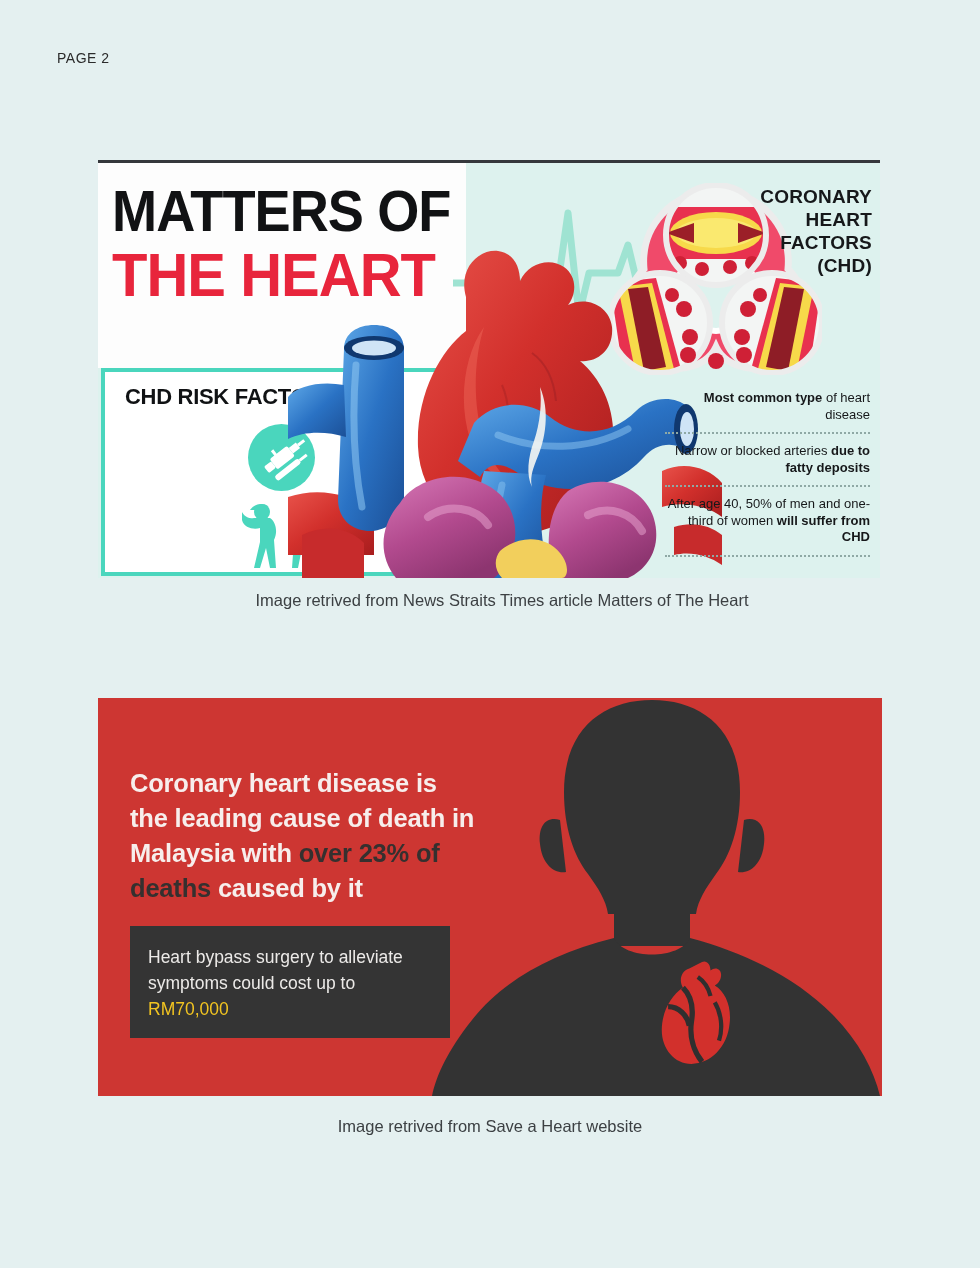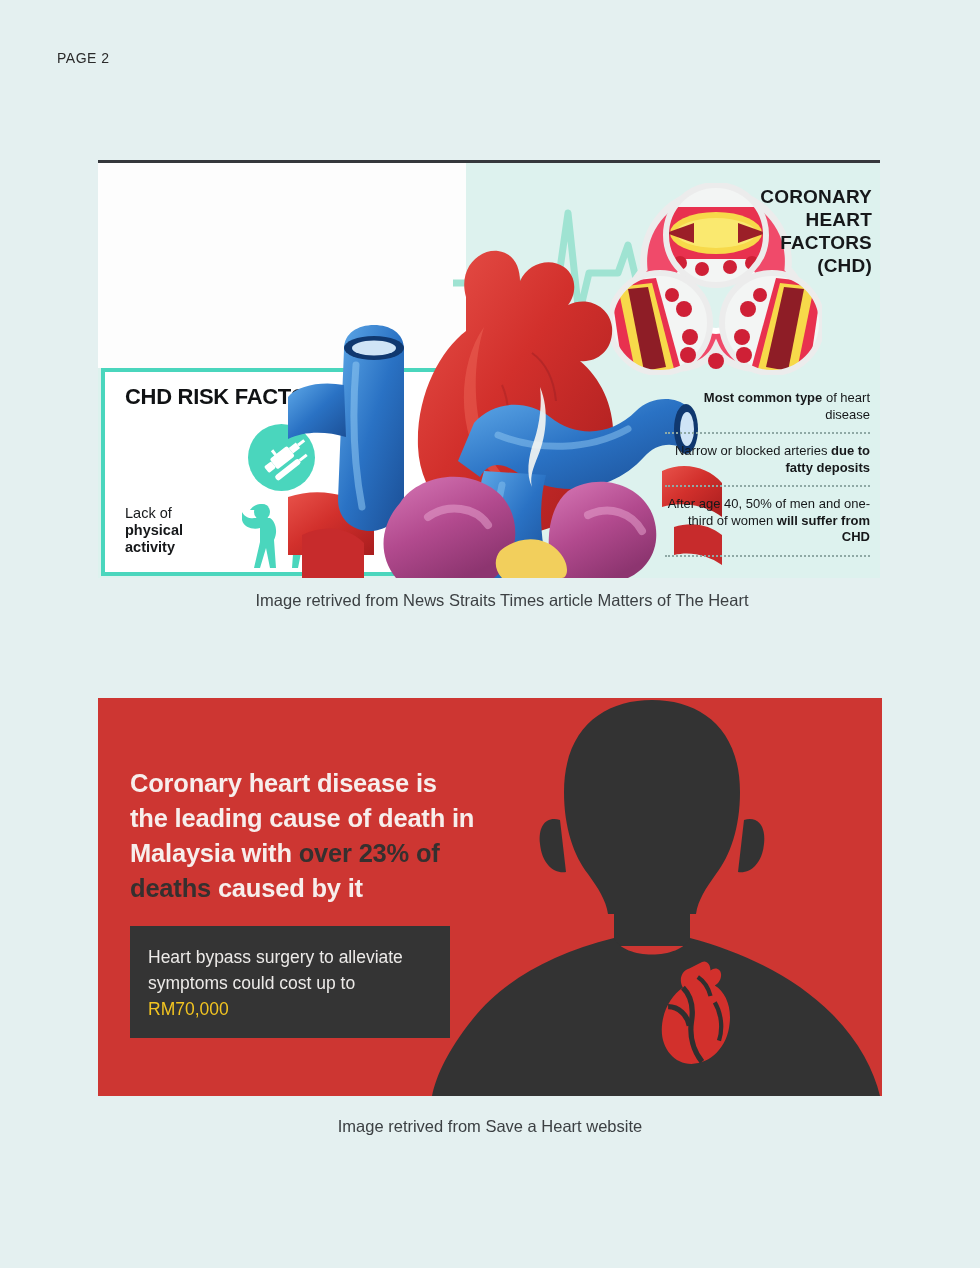--- a/index.html
+++ b/index.html
@@ -328,20 +328,24 @@
       </svg>
     </div>
 
     <div class="chd-heading">
       <div>CORONARY</div>
       <div>HEART</div>
       <div>FACTORS</div>
       <div>(CHD)</div>
     </div>
 
+    <div class="fig1-title">
+      <div class="fig1-title-line1">MATTERS OF</div>
+      <div class="fig1-title-line2">THE HEART</div>
+    </div>
 
     <div class="risk-panel">
       <div class="risk-title">CHD RISK FACTORS</div>
 
 
       <div class="risk-icon-1">
         <svg width="67" height="67" viewBox="0 0 67 67">
           <circle cx="33.5" cy="33.5" r="33.5" fill="#4ad6bd"></circle>
           <g transform="rotate(-38 33.5 33.5)">
             <rect x="14" y="30" width="9" height="8" rx="1.5" fill="#ffffff"></rect>
@@ -350,25 +354,20 @@
             <rect x="54" y="32.5" width="8" height="3" fill="#ffffff"></rect>
             <rect x="29" y="22" width="3" height="7" fill="#ffffff"></rect>
           </g>
           <g transform="rotate(-38 33.5 33.5)">
             <rect x="16" y="44" width="30" height="6" rx="2.5" fill="#ffffff"></rect>
             <rect x="46" y="45.5" width="9" height="3" fill="#ffffff"></rect>
           </g>
         </svg>
       </div>
 
-      <div class="risk-item risk-item-2">
-        <div>Lack of</div>
-        <div style="font-weight:bold">physical</div>
-        <div style="font-weight:bold">activity</div>
-      </div>
 
       <div class="risk-icon-2">
         <svg width="92" height="72" viewBox="0 0 92 72">
           <g fill="#4ad6bd">
 
             <circle cx="22" cy="14" r="8"></circle>
             <path d="M14 20 C 6 22 2 14 2 14 L2 22 C 4 30 14 32 20 30 L20 44 L14 70 L20 70 L26 50 L30 70 L36 70 L34 42 C 38 34 36 24 30 20 Z"></path>
             <path d="M10 12 C 14 6 22 4 28 8 L24 12 Z"></path>
 
             <circle cx="66" cy="14" r="8"></circle>

